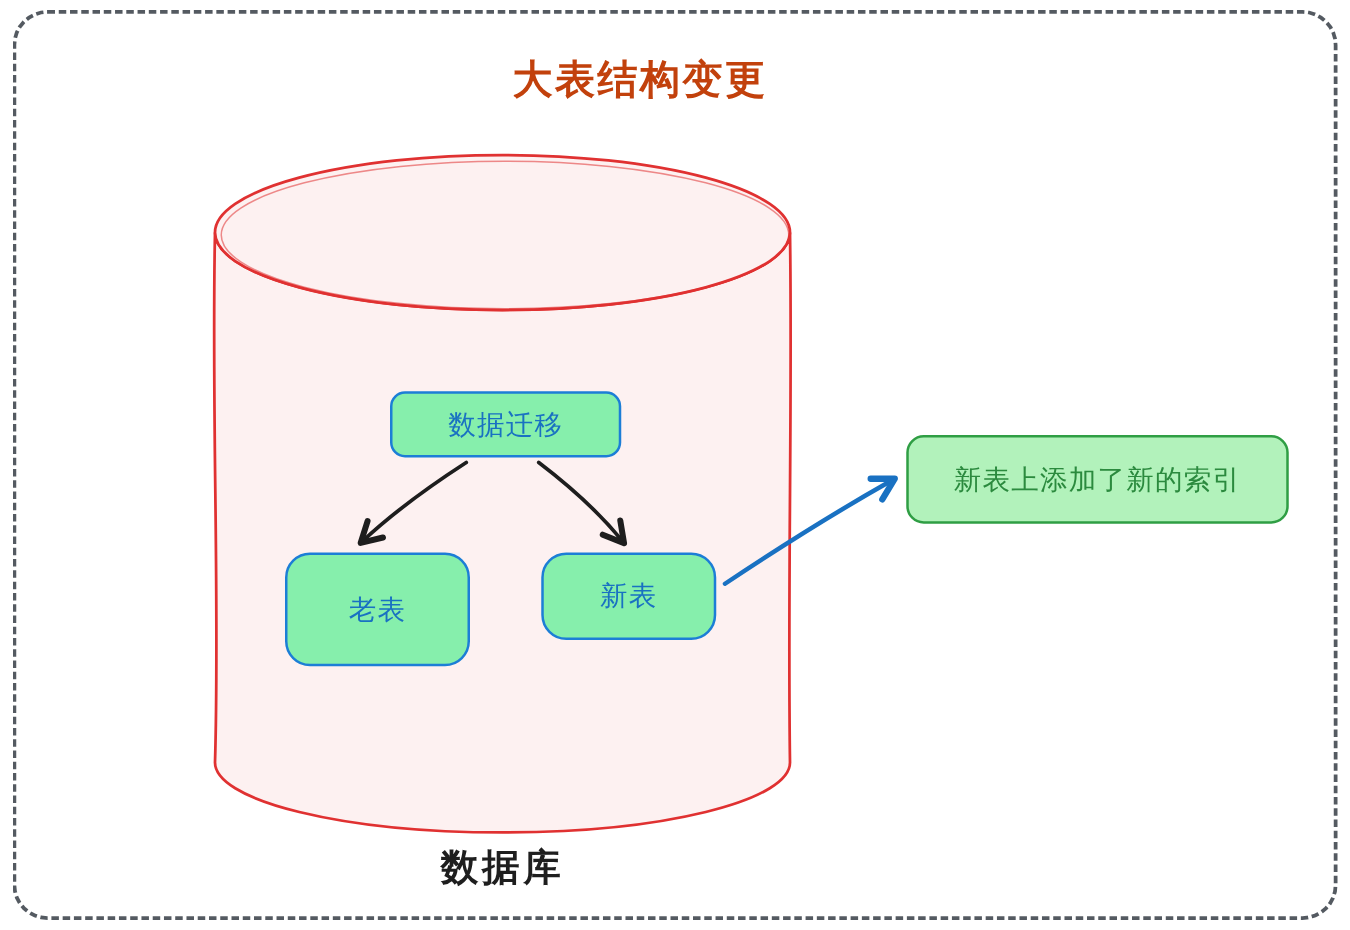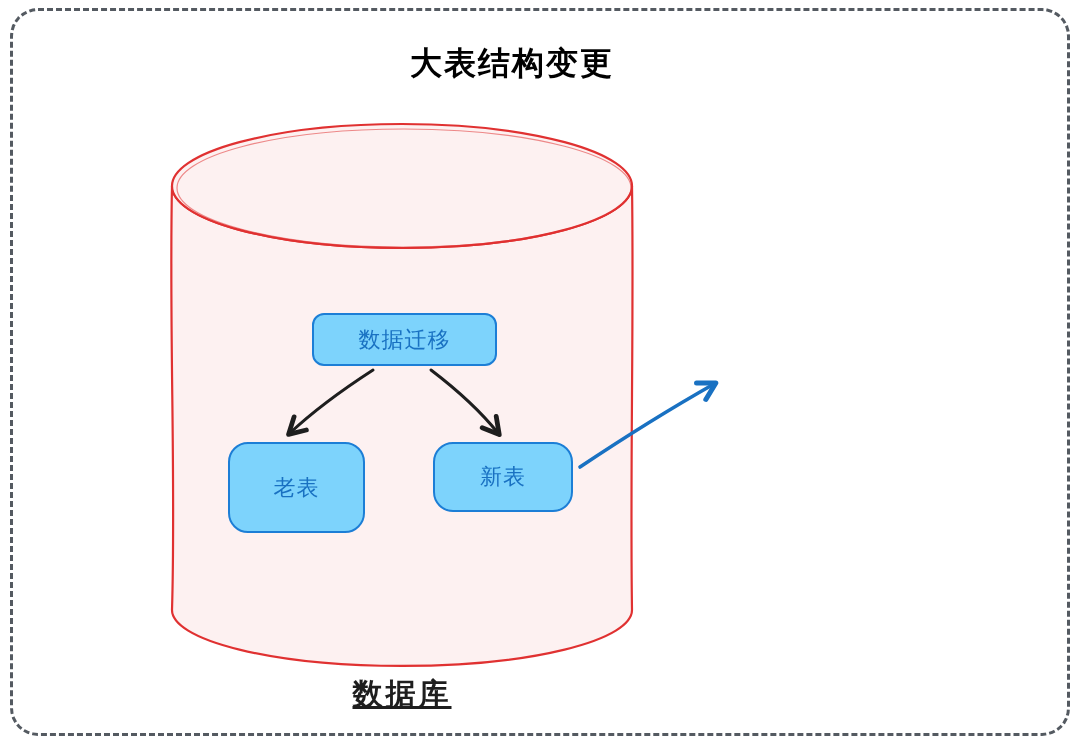--- a/index.html
+++ b/index.html
@@ -19,42 +19,42 @@
     pointer-events: none;
   }
   .title {
     position: absolute;
     top: 42px;
     left: 0;
     width: 1024px;
     text-align: center;
     font-size: 32px;
     font-weight: 600;
-    color: #000000;
+    color: #c2410c;
     letter-spacing: 2px;
   }
   .diagram-svg {
     position: absolute;
     left: 0; top: 0;
     width: 1080px; height: 744px;
   }
   .node {
     position: absolute;
     display: flex;
     align-items: center;
     justify-content: center;
     border: 2.5px solid #1c7ed6;
-    background: #7dd3fc;
+    background: #86efac;
     color: #1971c2;
     font-size: 22px;
     letter-spacing: 1px;
     box-sizing: border-box;
   }
   .node-migration { left: 312px; top: 313px; width: 185px; height: 53px; border-radius: 12px; }
-  .node-old       { left: 228px; top: 442px; width: 137px; height: 91px; border-radius: 20px; }
+  .node-old       { left: 228px; top: 442px; width: 148px; height: 91px; border-radius: 20px; }
   .node-new       { left: 433px; top: 442px; width: 140px; height: 70px; border-radius: 20px; }
   .annotation {
     position: absolute;
     left: 725px; top: 348px;
     width: 306px; height: 71px;
     border-radius: 14px;
     border: 2.5px solid #2f9e44;
     background: #b2f2bb;
     color: #2b8a3e;
     display: flex;
@@ -67,21 +67,20 @@
   .db-label {
     position: absolute;
     top: 674px;
     left: 0;
     width: 804px;
     text-align: center;
     font-size: 30px;
     font-weight: 700;
     color: #1e1e1e;
     letter-spacing: 3px;
-    text-decoration: underline;
   }
   .watermark {
     position: absolute;
     left: 12px;
     bottom: 2px;
     display: flex;
     align-items: center;
     gap: 6px;
     color: #d3d3d3;
     font-size: 22px;
@@ -131,17 +130,20 @@
   </div>
 
   <div class="node node-old">
     <span>老表</span>
   </div>
 
   <div class="node node-new">
     <span>新表</span>
   </div>
 
+  <div class="annotation">
+    <span>新表上添加了新的索引</span>
+  </div>
 
   <div class="db-label">数据库</div>
 
 
 </div>
 
 </body></html>

